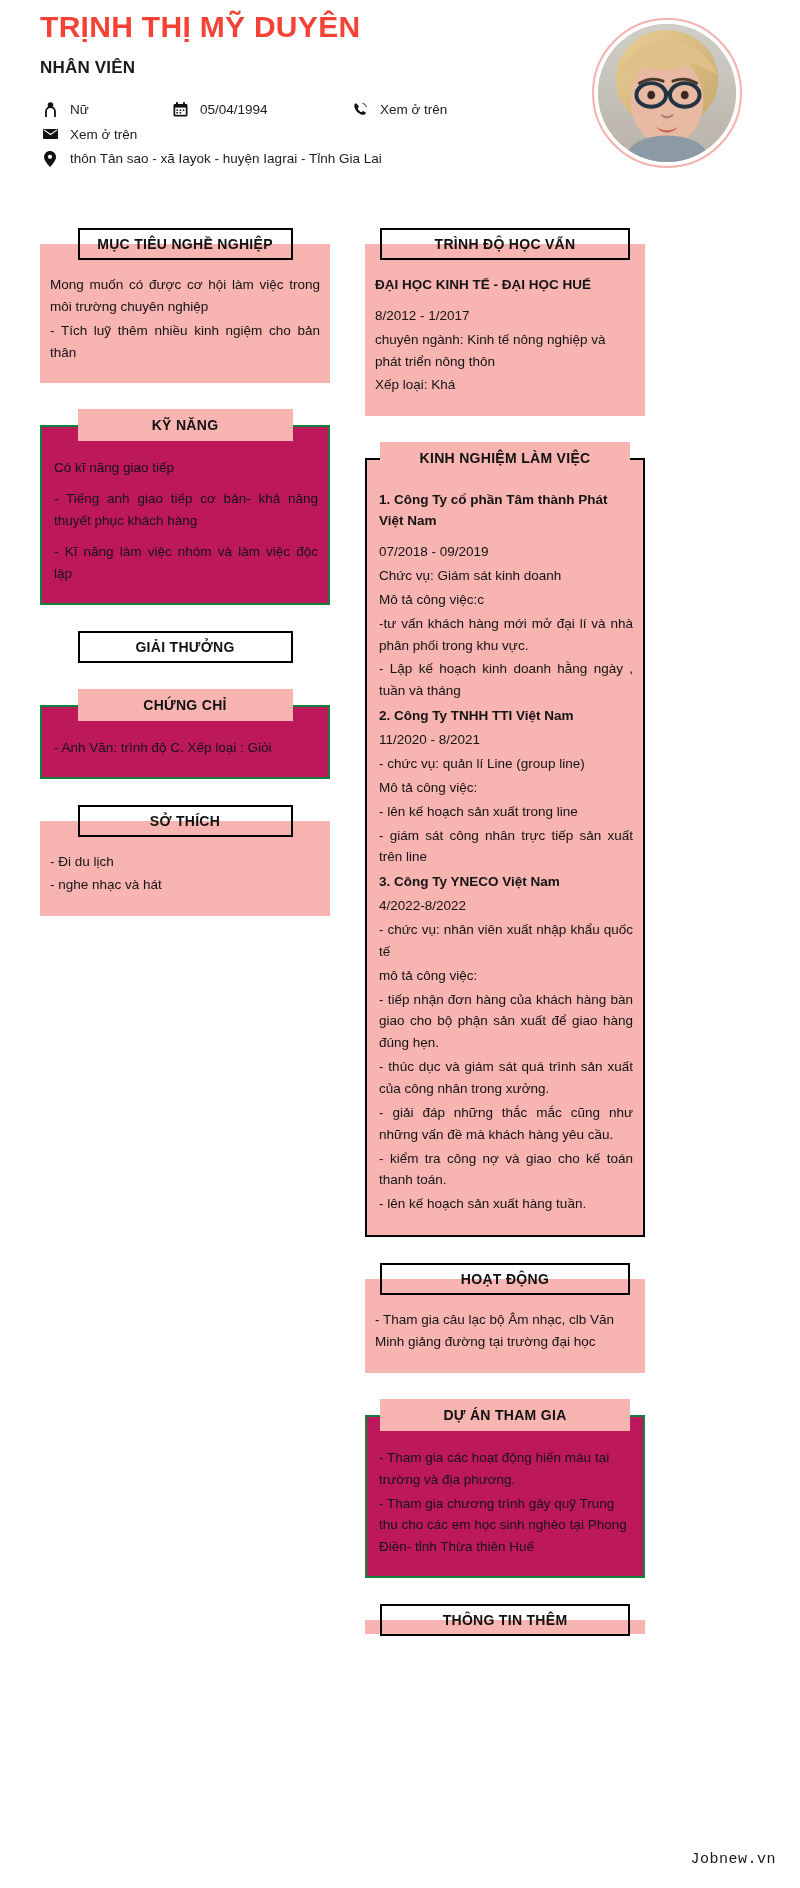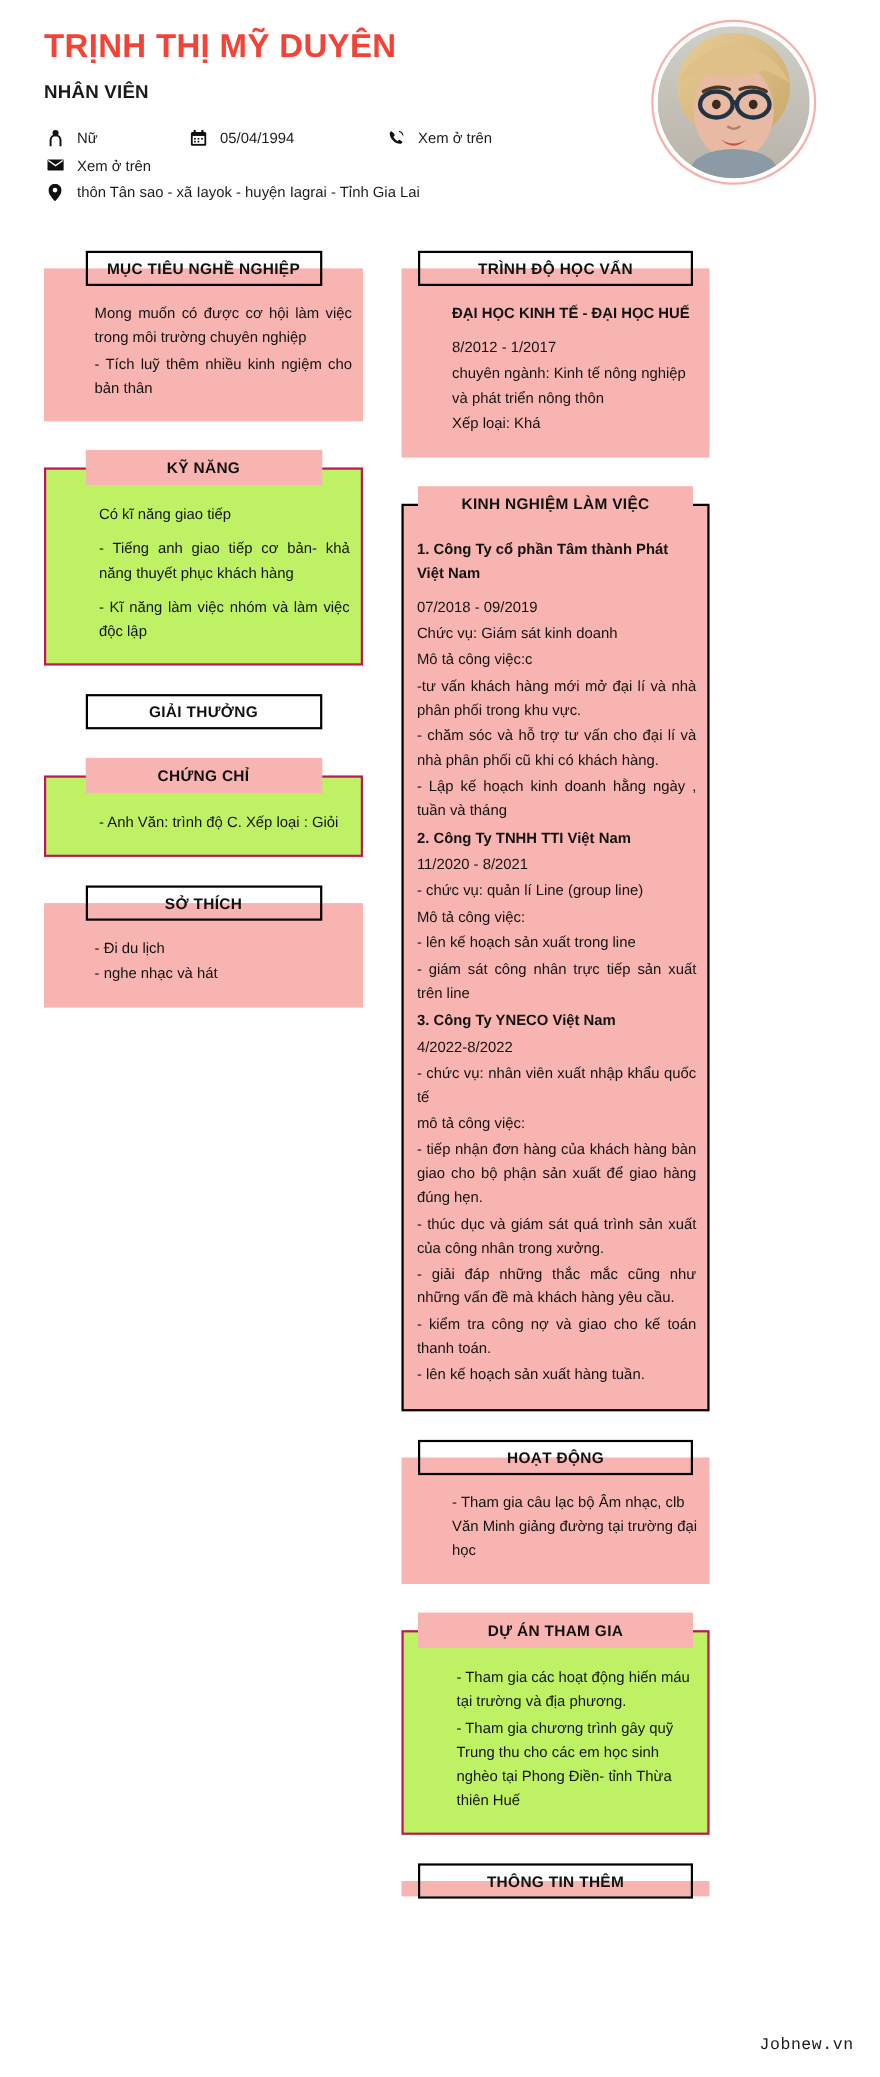--- a/index.html
+++ b/index.html
@@ -12,21 +12,21 @@
     position: relative;
     width: 800px;
     height: 1888px;
     background: #ffffff;
     overflow: hidden;
   }
 
   
   .header {
     position: relative;
-    padding: 26px 0 0 40px;
+    padding: 10px 0 0 40px;
     height: 215px;
   }
   .name {
     color: #f44336;
     font-size: 30px;
     font-weight: bold;
     letter-spacing: 0.3px;
     line-height: 1.15;
   }
   .jobtitle {
@@ -136,39 +136,38 @@
   .title-box.wide { width: 250px; }
 
   
   .body-pink {
     background: #f8b4b0;
     padding: 16px 10px 18px 10px;
     margin-top: -16px;
     padding-top: 30px;
   }
   .body-boxed {
-    border: 2px solid #be185d;
-    background: #bef264;
+    border: 2px solid #15803d;
+    background: #be185d;
     padding: 16px 10px 16px 12px;
     margin-top: -16px;
     padding-top: 30px;
   }
   .body-boxed-pink {
     border: 2px solid #000;
     background: #f8b4b0;
     padding: 16px 10px 16px 12px;
     margin-top: -16px;
     padding-top: 30px;
   }
 
   .line {
     font-size: 13.5px;
     line-height: 1.62;
     color: #131313;
-    margin-left: 36px;
   }
   .just { text-align: justify; }
   .para { margin-bottom: 2px; }
   .bold { font-weight: bold; }
   .sp-top { margin-top: 9px; }
 
   
   .exp-job { margin-bottom: 4px; }
   .exp-title {
     font-size: 13.5px;
@@ -364,21 +363,20 @@
           <div class="title-box pinkfill wide">KINH NGHIỆM LÀM VIỆC</div>
         </div>
         <div class="body-boxed-pink">
 
           <div class="exp-job">
             <div class="exp-title para"><span class="hl">1. Công Ty cổ phần Tâm thành Phát Việt Nam</span></div>
             <div class="exp-meta para sp-top">07/2018 - 09/2019</div>
             <div class="exp-meta para"><span class="hl">Chức vụ: Giám sát kinh doanh</span></div>
             <div class="exp-meta para"><span class="hl">Mô tả công việc:c</span></div>
             <div class="exp-meta para just"><span class="hl">-tư vấn khách hàng mới mở đại lí và nhà phân phối trong khu vực.</span></div>
-            <div class="exp-meta para just"><span class="hl">- chăm sóc và hỗ trợ tư vấn cho đại lí và nhà phân phối cũ khi có khách hàng.</span></div>
             <div class="exp-meta para just"><span class="hl">- Lập kế hoạch kinh doanh hằng ngày , tuần và tháng</span></div>
           </div>
 
           <div class="exp-job">
             <div class="exp-title para"><span class="hl">2. Công Ty TNHH TTI Việt Nam</span></div>
             <div class="exp-meta para">11/2020 - 8/2021</div>
             <div class="exp-meta para"><span class="hl">- chức vụ: quản lí Line (group line)</span></div>
             <div class="exp-meta para"><span class="hl">Mô tả công việc:</span></div>
             <div class="exp-meta para just"><span class="hl">- lên kế hoạch sản xuất trong line</span></div>
             <div class="exp-meta para just"><span class="hl">- giám sát công nhân trực tiếp sản xuất trên line</span></div>

